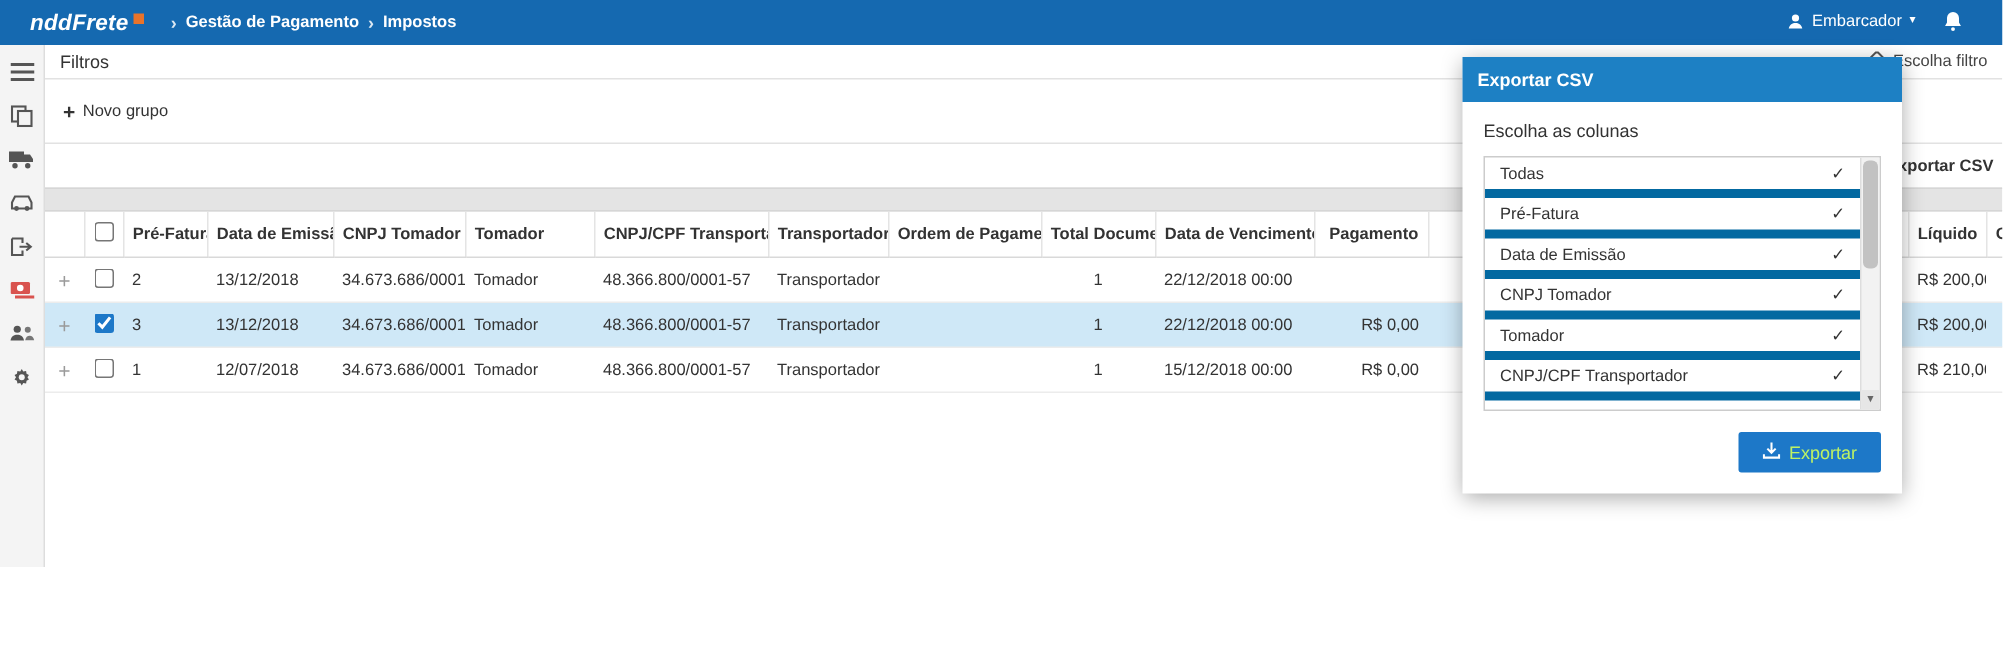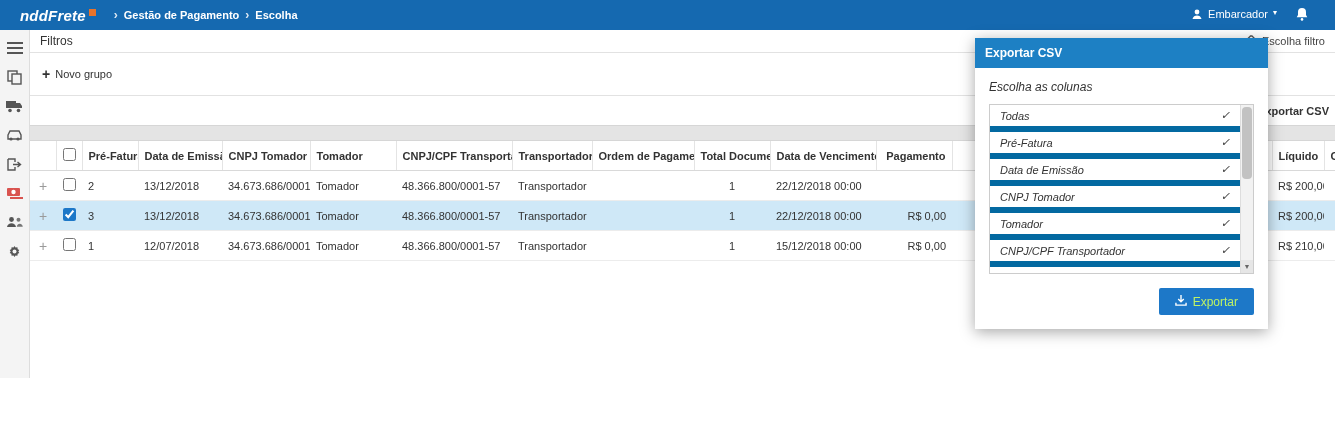--- a/index.html
+++ b/index.html
@@ -49,21 +49,21 @@
   td.center, th.center { text-align:center; }
   td.right, th.right { text-align:right; }
   .expand-cell { color:#9a9a9a; font-size:14px; text-align:center; cursor:pointer; }
   tr.selected td { background:#cfe8f7; }
   input[type=checkbox] { accent-color:#1d78c8; }
 
   
   .modal { position:absolute; left:975px; top:38px; width:293px; background:#fff;
            box-shadow:0 3px 14px rgba(0,0,0,.35); z-index:10; }
   .modal-header { background:#1d80c4; color:#fff; font-size:12px; font-weight:bold; padding:8px 10px; }
-  .modal-body { padding:12px 14px 4px 14px;font-style:italic; }
+  .modal-body { padding:12px 14px 4px 14px; }
   .modal-sub { font-size:12px; margin-bottom:10px; }
   .listbox { border:1px solid #ccc; height:170px; position:relative; overflow:hidden; }
   .list-inner { margin-right:13px; }
   .list-item { height:27px; display:flex; align-items:center; justify-content:space-between;
                padding:0 10px; border-bottom:6px solid #0369a1; font-size:11px; cursor:pointer; }
   .list-item .check { color:#333; font-size:11px; }
   .vscroll { position:absolute; top:0; right:0; bottom:0; width:13px; background:#f2f2f2; border-left:1px solid #ddd; }
   .vthumb { position:absolute; top:2px; left:1px; width:10px; height:72px; background:#c2c2c2; border-radius:4px; }
   .varrow { position:absolute; bottom:0; left:0; width:12px; height:13px; background:#e6e6e6;
             font-size:7px; color:#666; text-align:center; line-height:13px; }
@@ -77,21 +77,21 @@
 
 <div class="topbar">
   <div class="logo">
     <span>nddFrete</span>
     <span class="logo-mark"></span>
   </div>
   <div class="breadcrumb">
     <span class="chev">›</span>
     <span>Gestão de Pagamento</span>
     <span class="chev">›</span>
-    <span>Escolha</span>
+    <span>Impostos</span>
   </div>
   <div class="topbar-right">
     <div class="user-menu">
       <span>
         <svg width="12" height="12" viewBox="0 0 12 12">
             <circle cx="6" cy="4" r="2.4" fill="#fff"></circle>
             <path d="M1.5 11c.6-2.6 2.4-3.6 4.5-3.6S9.9 8.4 10.5 11z" fill="#fff"></path>
           </svg>
       </span>
       <span>Embarcador</span>

